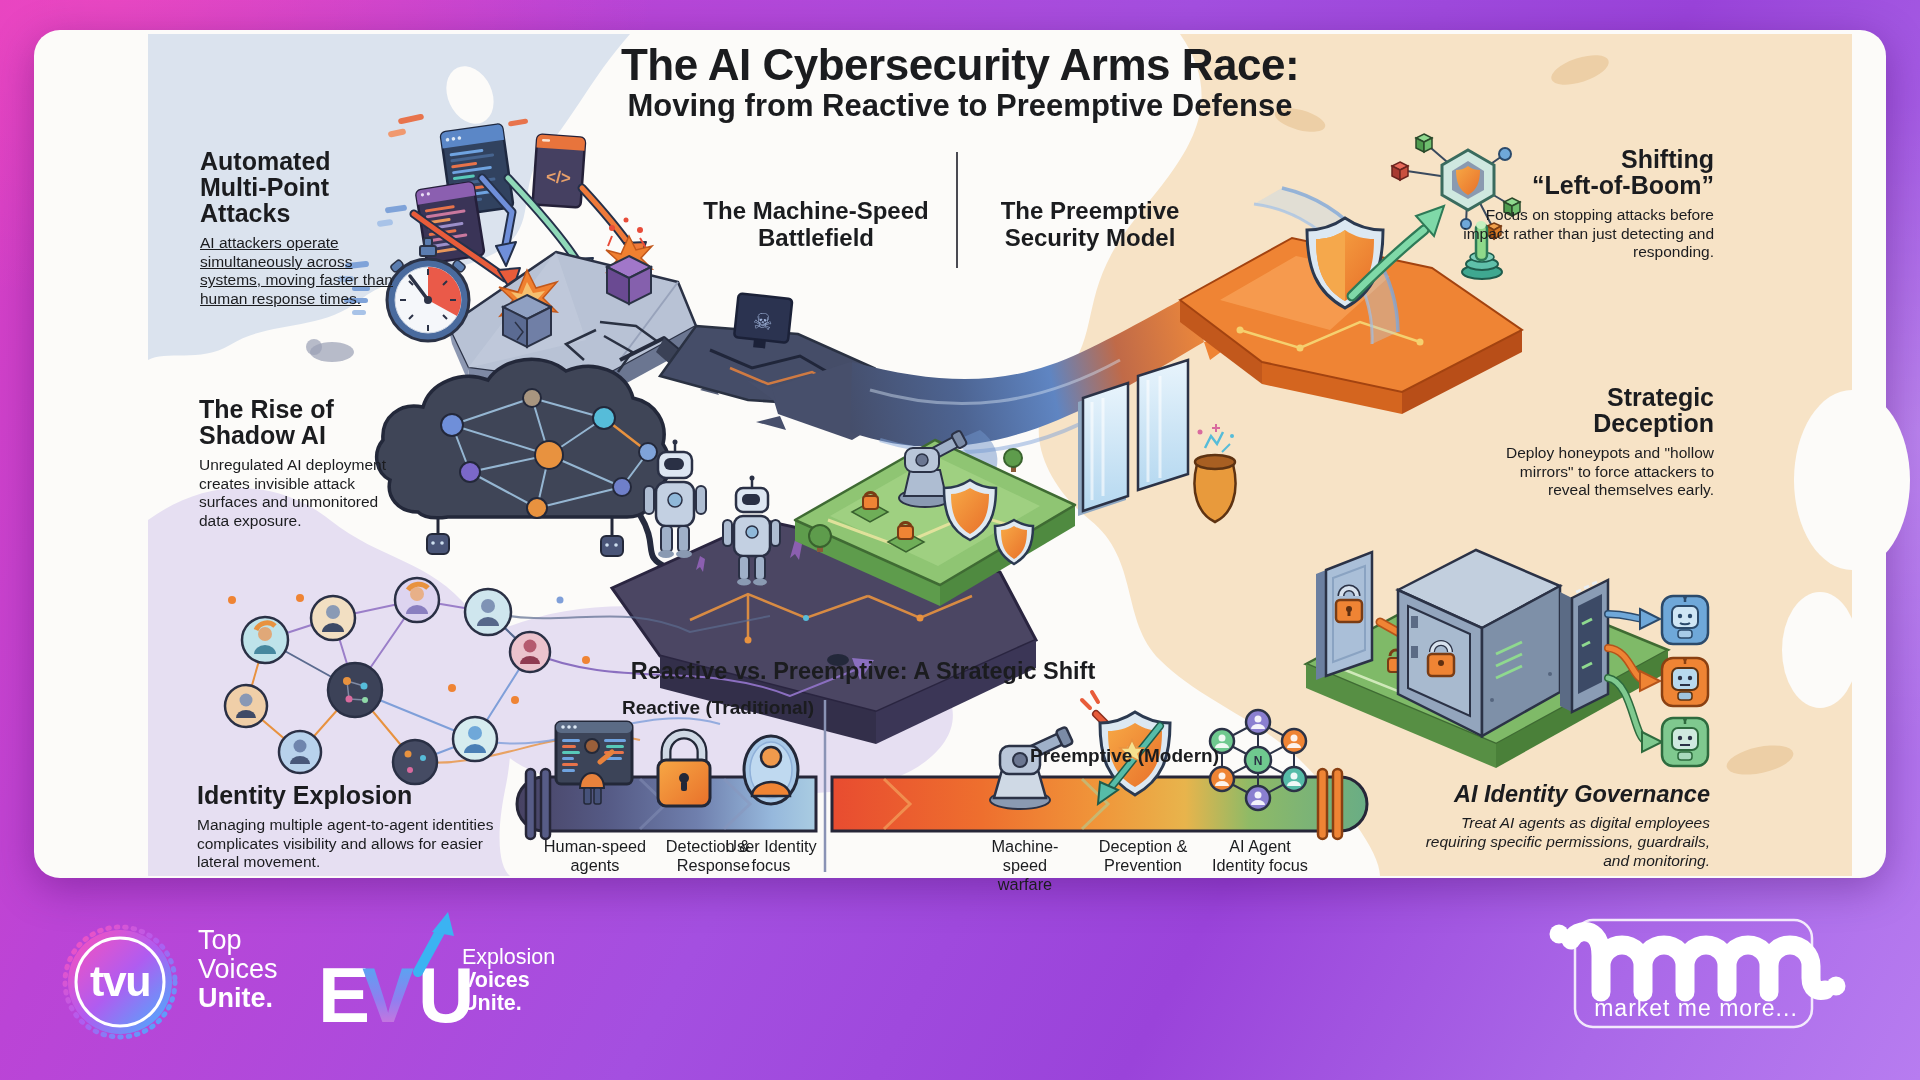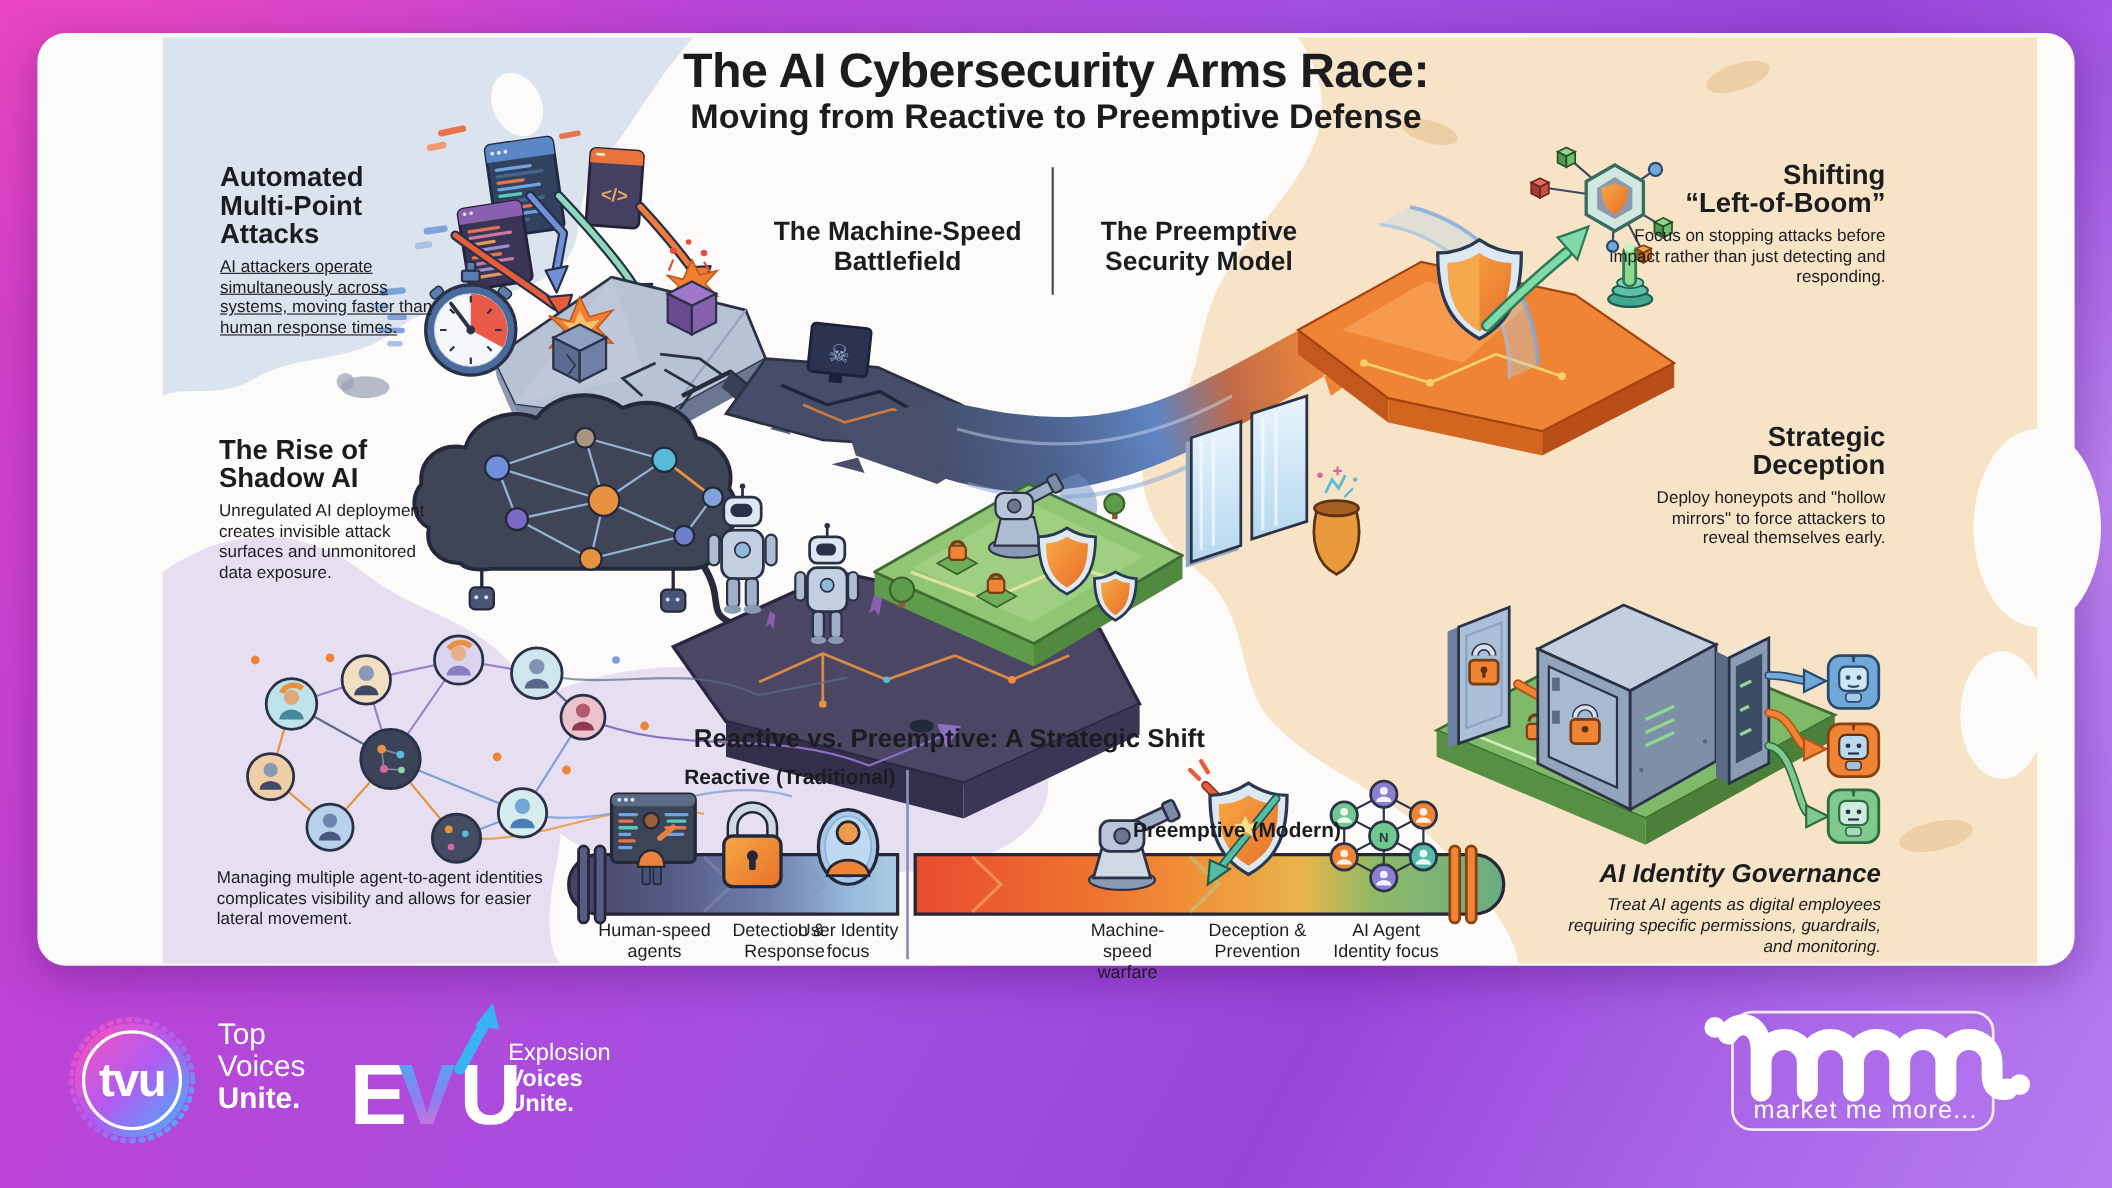--- a/index.html
+++ b/index.html
@@ -684,20 +684,21 @@
     <h3 class="pre">Automated
 Multi-Point Attacks</h3>
     <p style="width:212px;text-decoration:underline;">AI attackers operate simultaneously across systems, moving faster than human response times.</p>
   </div>
   <div class="t co" style="left:199px;top:396px;width:214px;">
     <h3 class="pre">The Rise of
 Shadow AI</h3>
     <p style="width:208px;">Unregulated AI deployment creates invisible attack surfaces and unmonitored data exposure.</p>
   </div>
   <div class="t co" style="left:197px;top:782px;width:320px;">
+    <h3 class="pre">Identity Explosion</h3>
     <p style="width:315px;">Managing multiple agent-to-agent identities complicates visibility and allows for easier lateral movement.</p>
   </div>
   <div class="t co ar" style="left:1462px;top:146px;width:252px;">
     <h3 class="pre">Shifting
 “Left-of-Boom”</h3>
     <p>Focus on stopping attacks before impact rather than just detecting and responding.</p>
   </div>
   <div class="t co ar" style="left:1482px;top:384px;width:232px;">
     <h3 class="pre">Strategic
 Deception</h3>

